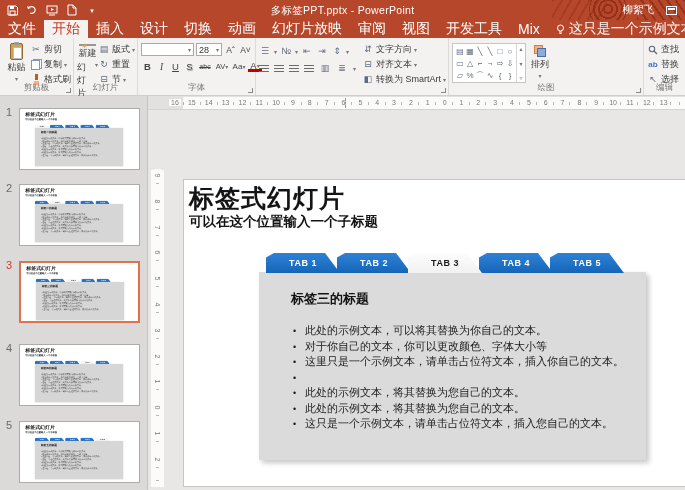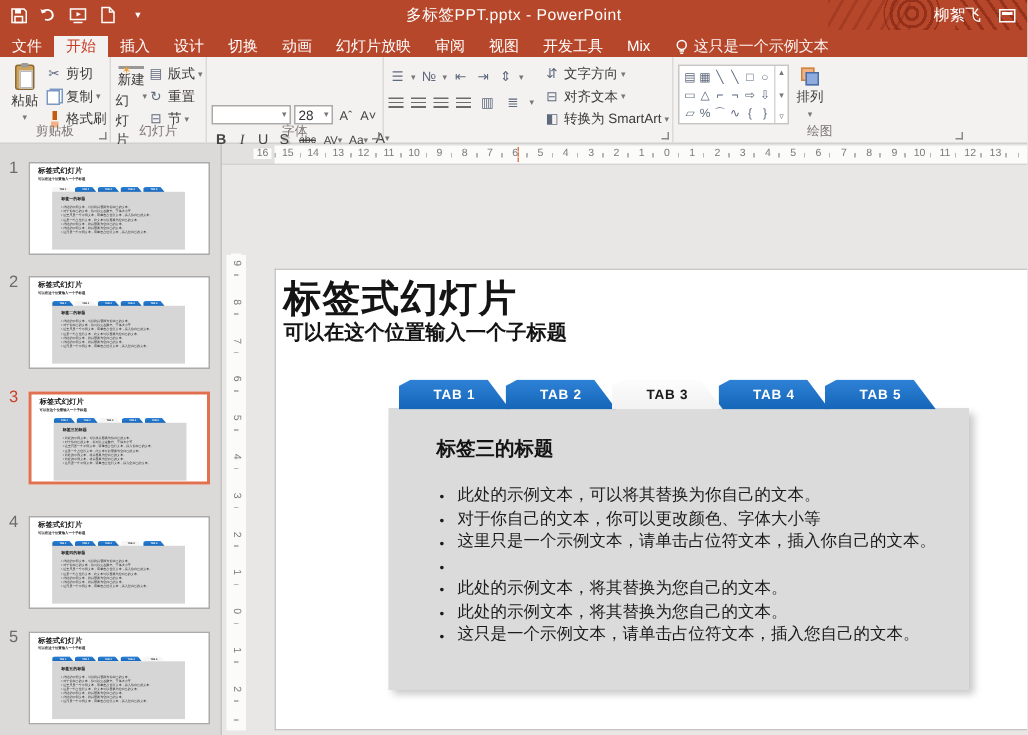--- a/index.html
+++ b/index.html
@@ -15,21 +15,21 @@
   .share-ic { width:11px; height:9px; border:1px solid #fff; position:relative; }
   .share-ic::before { content:""; position:absolute; left:1px; top:1px; width:7px; height:2px; background:#fff; }
   .pat-circ { position:absolute; right:58px; top:-10px; width:38px; height:38px; border-radius:50%;
     background:repeating-radial-gradient(circle at center, rgba(120,30,14,0) 0 3px, rgba(120,30,14,.55) 3px 5px); z-index:1;}
   .pat-str { position:absolute; right:0; top:0; width:48px; height:20px;
     background:repeating-linear-gradient(55deg, rgba(118,28,12,.5) 0 2px, transparent 2px 7px); z-index:1;}
   .pat-str2 { position:absolute; right:78px; top:0; width:55px; height:20px;
     background:repeating-linear-gradient(-60deg, rgba(130,40,22,.35) 0 2px, transparent 2px 8px); z-index:1;}
 
   
-  .tabrow { position:absolute; left:0; top:20px; width:685px; height:18px; background:var(--titlebar,#B7472A); display:flex; align-items:flex-end; color:#fff; font-size:10px; }
+  .tabrow { position:absolute; left:0; top:20px; width:685px; height:18px; background:var(--titlebar,#B7472A); display:flex; align-items:center; color:#fff; font-size:14px; }
   .mtab { padding:0 8px; display:flex; align-items:center; cursor:default; white-space:nowrap; }
   .mtab.active { background:#F4F2F1; color:#C8402A; }
   .tellme { display:flex; align-items:center; gap:4px; padding:0 8px; color:rgba(255,255,255,.95); white-space:nowrap; }
 
   
   .ribbon { position:absolute; left:0; top:38px; width:685px; height:58px; background:#F4F2F1; border-bottom:1px solid #D2D0CE; display:flex; }
   .rgroup { position:relative; border-right:1px solid #DCDAD8; padding:3px 2px 12px 3px; display:flex; align-items:flex-start; }
   .rgroup:last-child { border-right:none; }
   .glabel { position:absolute; bottom:1px; left:0; right:0; text-align:center; font-size:8.5px; color:#7A7672; }
   .launcher { position:absolute; bottom:2px; right:2px; width:5px; height:5px; border-right:1px solid #8A8886; border-bottom:1px solid #8A8886; }
@@ -227,21 +227,21 @@
       <div class="rbtn">
           <span class="ic">⊟</span>
           <span>节</span>
           <span class="dd">▾</span>
         </div>
     </div>
     <span class="glabel">幻灯片</span>
   </div>
 
   <div class="rgroup" style="width:118px; flex-direction:column; gap:4px; padding-top:5px;">
-    <div style="display:flex; gap:2px; align-items:center;margin-top:27px;">
+    <div style="display:flex; gap:2px; align-items:center;">
       <div class="combo" style="width:53px;">
           <span></span>
           <span class="dd">▾</span>
         </div>
       <div class="combo" style="width:26px;">
           <span>28</span>
           <span class="dd">▾</span>
         </div>
       <span class="fbtn" style="font-size:8.5px;">Aˆ</span>
       <span class="fbtn" style="font-size:8.5px;">A˅</span>
@@ -339,20 +339,42 @@
     </div>
     <div class="bigbtn" style="width:28px;font-family:Liberation Serif, serif;">
       <span class="arr-ic" style="margin-top:4px;"></span>
       <span>排列</span>
       <span class="dd">▾</span>
     </div>
     <span class="glabel">绘图</span>
     <span class="launcher"></span>
   </div>
 
+  <div class="rgroup" style="flex:1;">
+    <div class="smcol">
+      <div class="rbtn">
+        <span class="ic mag-ic">
+            <svg width="10" height="10" viewBox="0 0 10 10">
+              <circle cx="4" cy="4" r="2.7" fill="none" stroke="#5f6a7d" stroke-width="1.1"></circle>
+              <path d="M6 6 L9 9" stroke="#5f6a7d" stroke-width="1.3"></path>
+            </svg>
+          </span>
+        <span>查找</span>
+      </div>
+      <div class="rbtn">
+        <span class="ic" style="font-size:8px; font-weight:bold; color:#4472C4;">ab</span>
+        <span>替换</span>
+      </div>
+      <div class="rbtn">
+        <span class="ic">↖</span>
+        <span>选择</span>
+      </div>
+    </div>
+    <span class="glabel">编辑</span>
+  </div>
 </div>
 
 <div class="thumbpanel" id="thumbpanel">
     <div class="tnum" style="top: 10px;">1</div>
     <div class="thumb" style="top: 12px;">
       <div class="mini">
         <div class="m-title">标签式幻灯片</div>
         <div class="m-sub">可以在这个位置输入一个子标题</div>
         <div class="m-tab on" style="left: 72px;">TAB 1</div>
         <div class="m-tab" style="left: 146px;">TAB 2</div>

